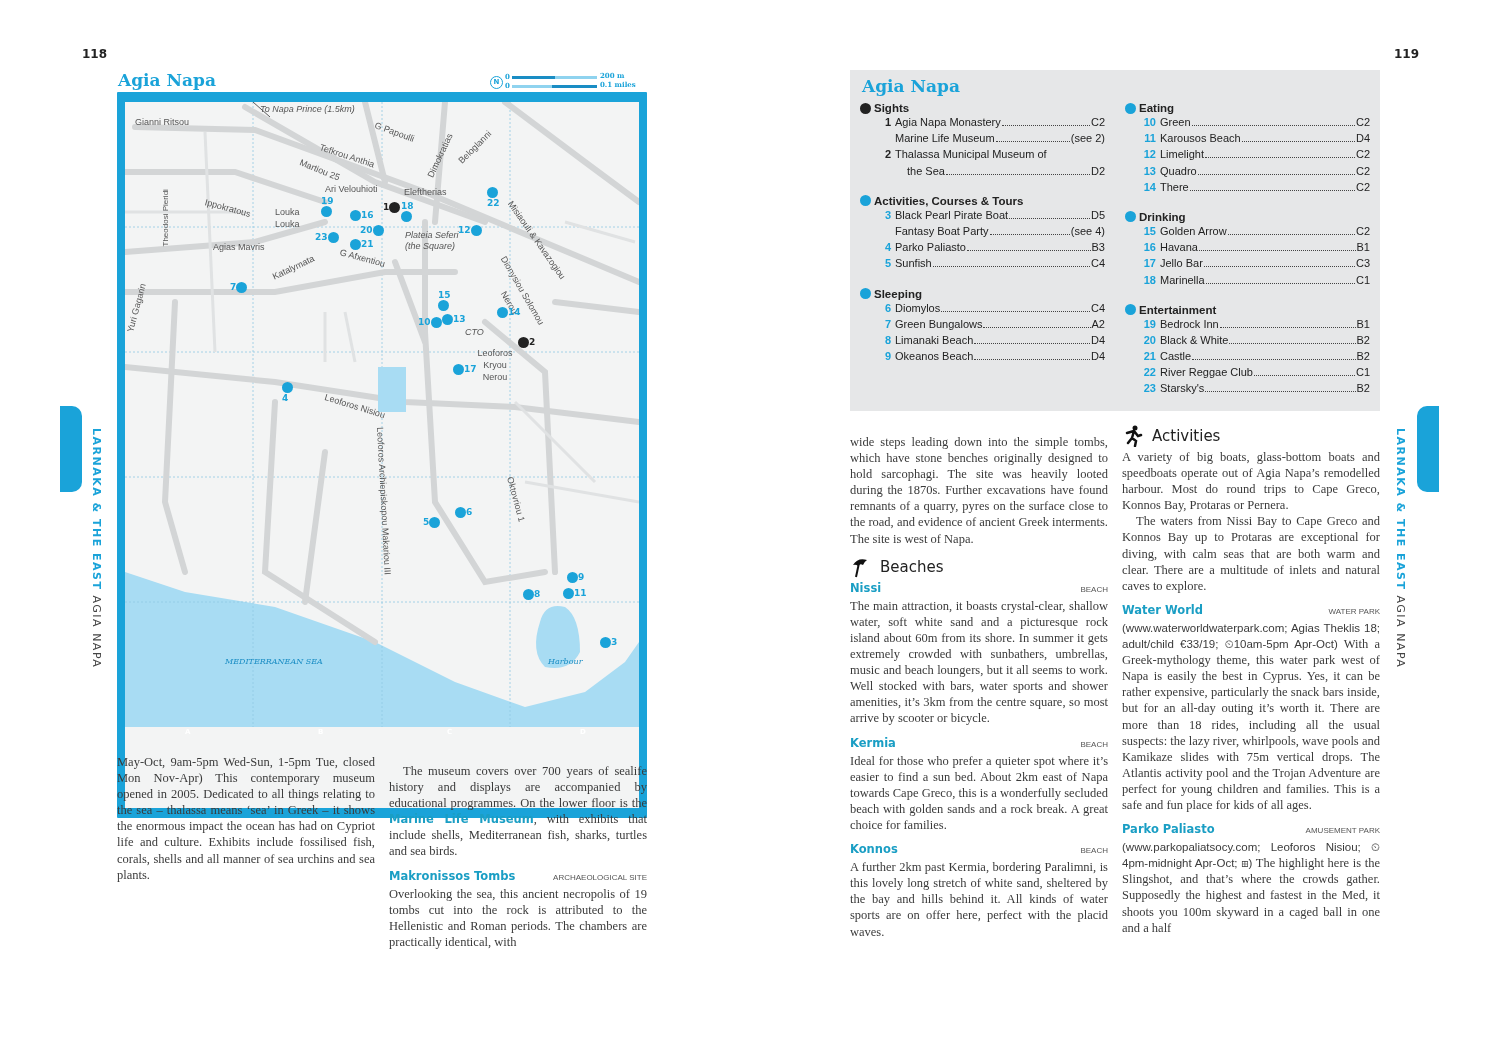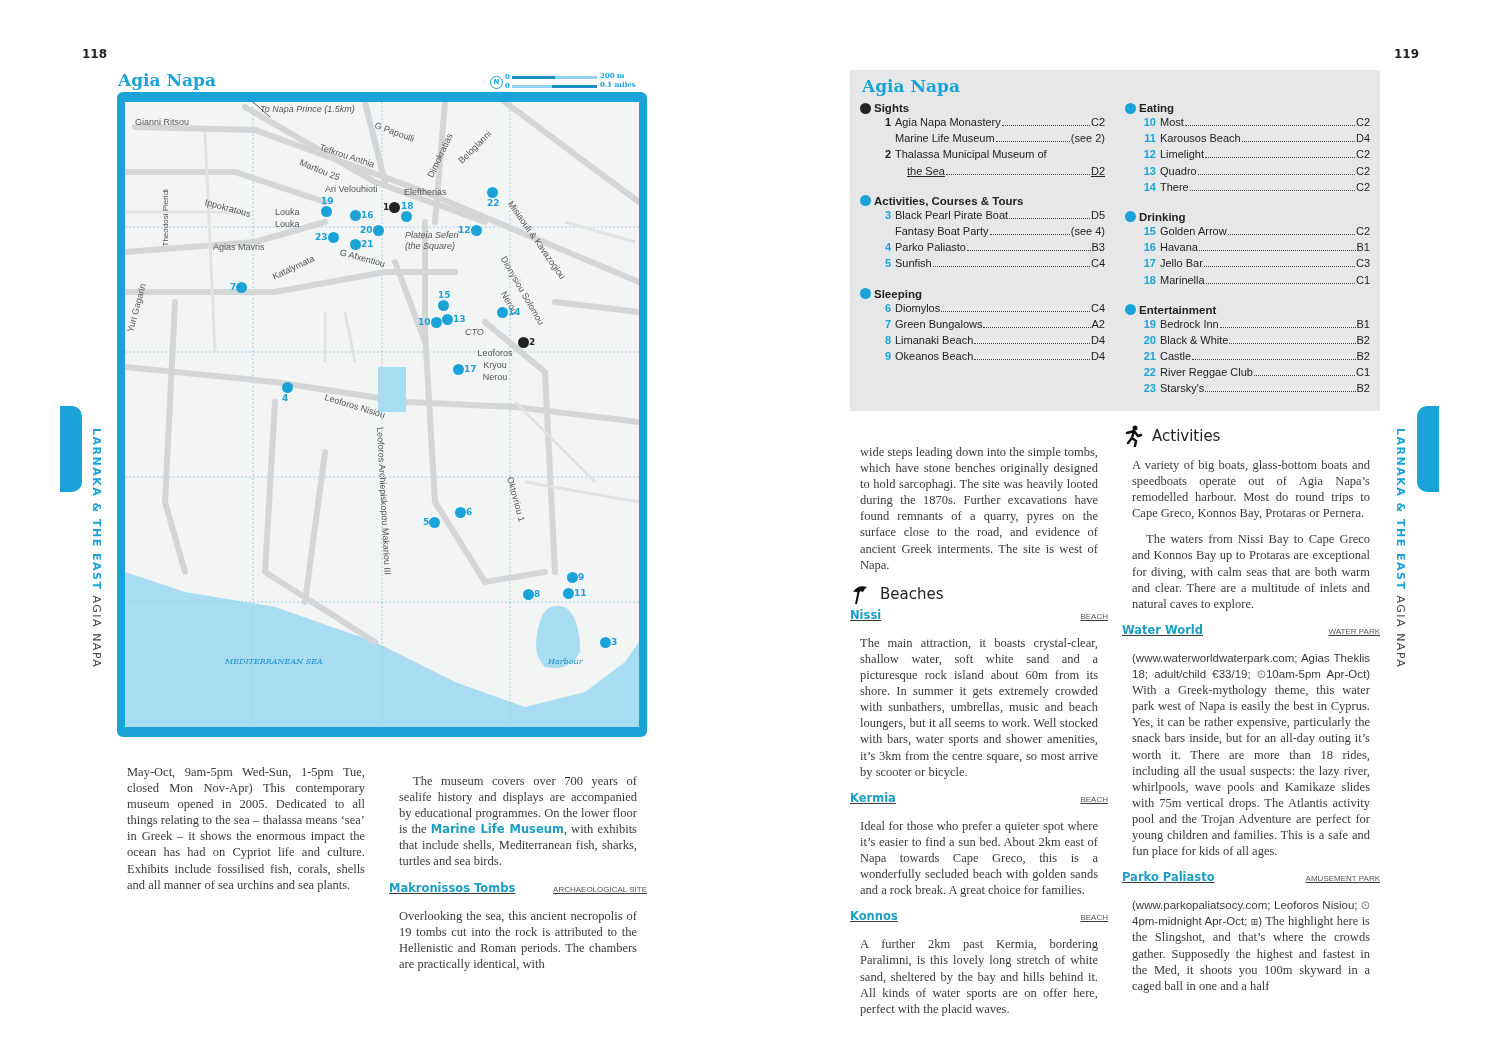--- a/index.html
+++ b/index.html
@@ -7,35 +7,35 @@
   .page-num { position: absolute; top: 47px; font-family: "DejaVu Sans", sans-serif; font-weight: bold; font-size: 12px; color: #222; }
   .map-title { position: absolute; left: 118px; top: 70px; font-family: "DejaVu Serif", serif; font-weight: bold; font-size: 17px; color: #1aa3d9; }
   .scale { position: absolute; left: 490px; top: 71px; width: 155px; height: 22px; font-family: "DejaVu Serif", serif; font-size: 7px; color: #1aa3d9; }
   .scale .compass { position: absolute; left: 0; top: 5px; width: 13px; height: 13px; border: 1.5px solid #1aa3d9; border-radius: 50%; font-size: 7px; font-weight: bold; text-align: center; line-height: 10px; font-family: "DejaVu Sans", sans-serif; }
   .scale .bar { position: absolute; left: 22px; height: 3px; background: #8fd3ef; width: 85px; }
   .scale .bar1 { top: 5px; } .scale .bar2 { top: 14px; }
   .scale .dark1 { position: absolute; left: 22px; top: 5px; height: 3px; width: 43px; background: #1a8dc4; }
   .scale .dark2 { position: absolute; left: 62px; top: 14px; height: 3px; width: 45px; background: #1a8dc4; }
   .scale .lbl { position: absolute; left: 110px; font-weight: bold; white-space: nowrap; }
   .scale .z { position: absolute; left: 15px; font-weight: bold; }
-  .map { position: absolute; left: 117px; top: 92px; width: 530px; height: 645px; background: #f3f4f4; border: 8px solid #1aa3d9; border-top-width: 10px; border-bottom-width: 10px; border-radius: 6px; overflow: hidden; }
+  .map { position: absolute; left: 117px; top: 92px; width: 530px; height: 726px; background: #f3f4f4; border: 8px solid #1aa3d9; border-top-width: 10px; border-bottom-width: 10px; border-radius: 1px; overflow: hidden; }
   .map svg { position: absolute; left: 0; top: 0; }
   .col-lbl { position: absolute; font-family: "DejaVu Sans", sans-serif; font-size: 7px; color: #fff; font-weight: bold; }
   .row-lbl { position: absolute; font-family: "DejaVu Sans", sans-serif; font-size: 7px; color: #fff; font-weight: bold; }
   .street { position: absolute; font-family: "Liberation Sans", sans-serif; font-size: 9px; color: #555; white-space: nowrap; transform-origin: left center; }
   .poi { position: absolute; font-family: "DejaVu Sans", sans-serif; font-size: 9px; font-weight: bold; color: #1aa3d9; white-space: nowrap; }
   .poi .dot { display: inline-block; width: 11px; height: 11px; border-radius: 50%; background: #1aa3d9; vertical-align: middle; }
   .poi.black { color: #222; } .poi.black .dot { background: #222; }
   .sea-lbl { position: absolute; font-family: "DejaVu Serif", serif; font-style: italic; font-size: 8px; color: #1a8dc4; text-align: center; }
 
   .text-col { position: absolute; font-size: 12.5px; line-height: 16.1px; text-align: justify; color: #3a3a3a; }
-  .text-col p { margin: 10px; }
+  .text-col p { margin: 0; }
   .text-col p.ind { text-indent: 14px; }
   .sans-small { font-family: "Liberation Sans", sans-serif; font-size: 11.5px; }
-  .entry-head { display: flex; justify-content: space-between; align-items: baseline; margin-top: 8px; text-decoration: underline; }
+  .entry-head { display: flex; justify-content: space-between; align-items: baseline; margin-top: 8px; }
   .entry-name { font-family: "DejaVu Sans", sans-serif; font-weight: bold; font-size: 11.5px; color: #1a9ec4; }
   .entry-type { font-family: "Liberation Sans", sans-serif; font-size: 8px; color: #555; text-transform: uppercase; }
   .hl { font-family: "DejaVu Sans", sans-serif; font-weight: bold; font-size: 11.5px; color: #1a9ec4; }
   .sec-head { display: flex; align-items: center; gap: 8px; margin-top: 9px; margin-bottom: 2px; }
   .sec-title { font-family: "DejaVu Sans", sans-serif; font-size: 15px; color: #222; }
   .sec-icon { width: 22px; height: 22px; }
 
   .key-box { position: absolute; left: 850px; top: 70px; width: 530px; height: 341px; background: #e6e7e8; padding: 6px 10px; }
   .key-title { font-family: "DejaVu Serif", serif; font-weight: bold; font-size: 17px; color: #1aa3d9; margin-left: 2px; }
   .key-col { position: absolute; top: 32px; width: 245px; font-family: "Liberation Sans", sans-serif; font-size: 11px; color: #222; }
@@ -237,21 +237,21 @@
     <div class="key-item">
         <span class="num black"></span>
         <span class="name">Marine Life Museum</span>
         <span class="dots"></span>
         <span class="ref">(see 2)</span>
       </div>
     <div class="key-item">
         <span class="num black">2</span>
         <span class="name">Thalassa Municipal Museum of</span>
       </div>
-    <div class="key-item" style="padding-left:26px;text-decoration:underline;">
+    <div class="key-item" style="padding-left:26px;">
         <span class="num black"></span>
         <span class="name">the Sea</span>
         <span class="dots"></span>
         <span class="ref">D2</span>
       </div>
     <div class="key-gap"></div>
 
     <div class="key-cat">
         <span class="cicon"></span>
         <span>Activities, Courses &amp; Tours</span>
@@ -312,21 +312,21 @@
       </div>
   </div>
 
   <div class="key-col" style="left:275px;">
     <div class="key-cat">
         <span class="cicon"></span>
         <span>Eating</span>
       </div>
     <div class="key-item">
         <span class="num">10</span>
-        <span class="name">Most</span>
+        <span class="name">Green</span>
         <span class="dots"></span>
         <span class="ref">C2</span>
       </div>
     <div class="key-item">
         <span class="num">11</span>
         <span class="name">Karousos Beach</span>
         <span class="dots"></span>
         <span class="ref">D4</span>
       </div>
     <div class="key-item">

